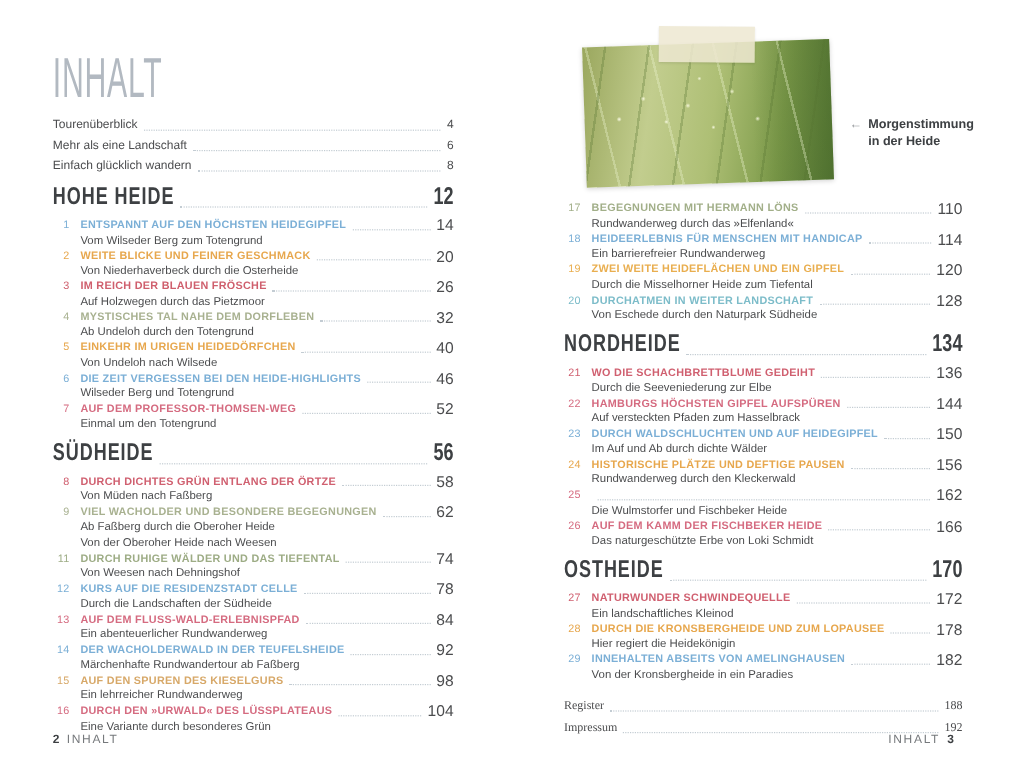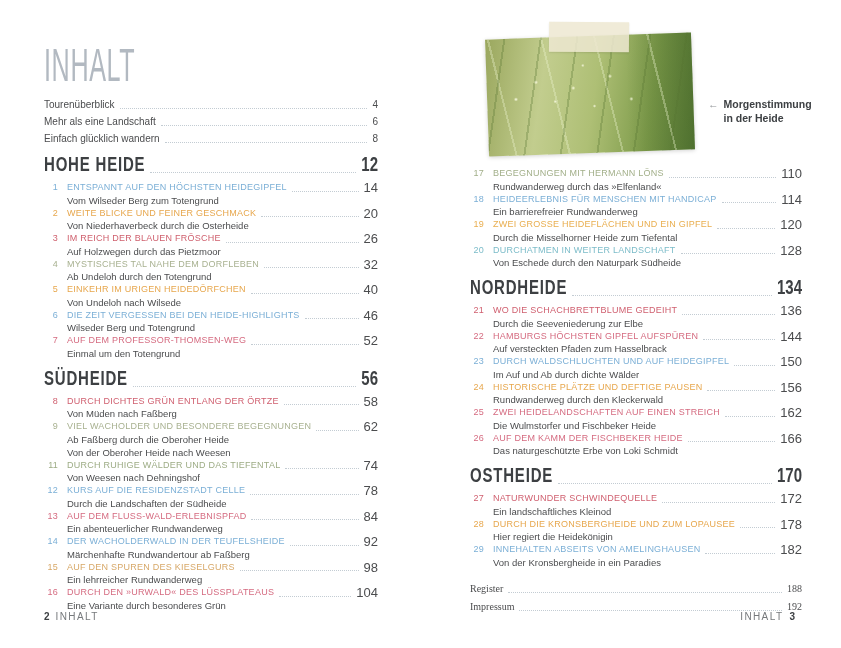--- a/index.html
+++ b/index.html
@@ -23,21 +23,21 @@
     display:inline-block;font-size:15px;font-weight:bold;letter-spacing:0.8px;color:#3d4043;
     transform:scaleY(1.35);transform-origin:0 100%;white-space:nowrap;
   }
   .sec-page{
     display:inline-block;font-size:15px;font-weight:bold;color:#3d4043;
     transform:scaleY(1.35);transform-origin:100% 100%;flex:none;
   }
   .trow{margin-bottom:2px;}
   .tline{display:flex;align-items:flex-end;font-size:9px;letter-spacing:0.25px;line-height:11.5px;}
   .tnum{width:14px;text-align:right;margin-right:9px;flex:none;}
-  .ttitle{white-space:nowrap;}
+  .ttitle{white-space:nowrap;font-weight:bold;}
   .tpage{color:#4b4c4e;flex:none;font-size:13px;letter-spacing:0;}
   .tsub{margin-left:23px;font-size:9.5px;color:#4b4c4e;line-height:11px;margin-top:1px;}
   
   .page-right{position:absolute;left:470px;top:168px;width:332px;}
   .outro{margin-top:14px;}
   .outro .irow{margin-bottom:5px;font-family:Liberation Serif, serif;}
   
   .photo{
     position:absolute;left:487px;top:36px;width:206px;height:117px;
     transform:rotate(-2deg);box-shadow:0 1px 4px rgba(0,0,0,0.18);
@@ -276,21 +276,21 @@
       <span class="tnum">18</span>
       <span class="ttitle">HEIDEERLEBNIS FÜR MENSCHEN MIT HANDICAP</span>
       <span class="leader"></span>
       <span class="tpage">114</span>
     </div>
     <div class="tsub">Ein barrierefreier Rundwanderweg</div>
   </div>
   <div class="trow">
     <div class="tline" style="color: rgb(233, 174, 79);">
       <span class="tnum">19</span>
-      <span class="ttitle">ZWEI GROSSE HEIDEFLÄCHEN UND EIN GIPFEL</span>
+      <span class="ttitle">ZWEI WEITE HEIDEFLÄCHEN UND EIN GIPFEL</span>
       <span class="leader"></span>
       <span class="tpage">120</span>
     </div>
     <div class="tsub">Durch die Misselhorner Heide zum Tiefental</div>
   </div>
   <div class="trow">
     <div class="tline" style="color: rgb(124, 188, 201);">
       <span class="tnum">20</span>
       <span class="ttitle">DURCHATMEN IN WEITER LANDSCHAFT</span>
       <span class="leader"></span>
@@ -337,21 +337,20 @@
       <span class="tnum">24</span>
       <span class="ttitle">HISTORISCHE PLÄTZE UND DEFTIGE PAUSEN</span>
       <span class="leader"></span>
       <span class="tpage">156</span>
     </div>
     <div class="tsub">Rundwanderweg durch den Kleckerwald</div>
   </div>
   <div class="trow">
     <div class="tline" style="color: rgb(213, 107, 128);">
       <span class="tnum">25</span>
-      <span class="ttitle">ZWEI HEIDELANDSCHAFTEN AUF EINEN STREICH</span>
       <span class="leader"></span>
       <span class="tpage">162</span>
     </div>
     <div class="tsub">Die Wulmstorfer und Fischbeker Heide</div>
   </div>
   <div class="trow">
     <div class="tline" style="color: rgb(213, 107, 128);">
       <span class="tnum">26</span>
       <span class="ttitle">AUF DEM KAMM DER FISCHBEKER HEIDE</span>
       <span class="leader"></span>

